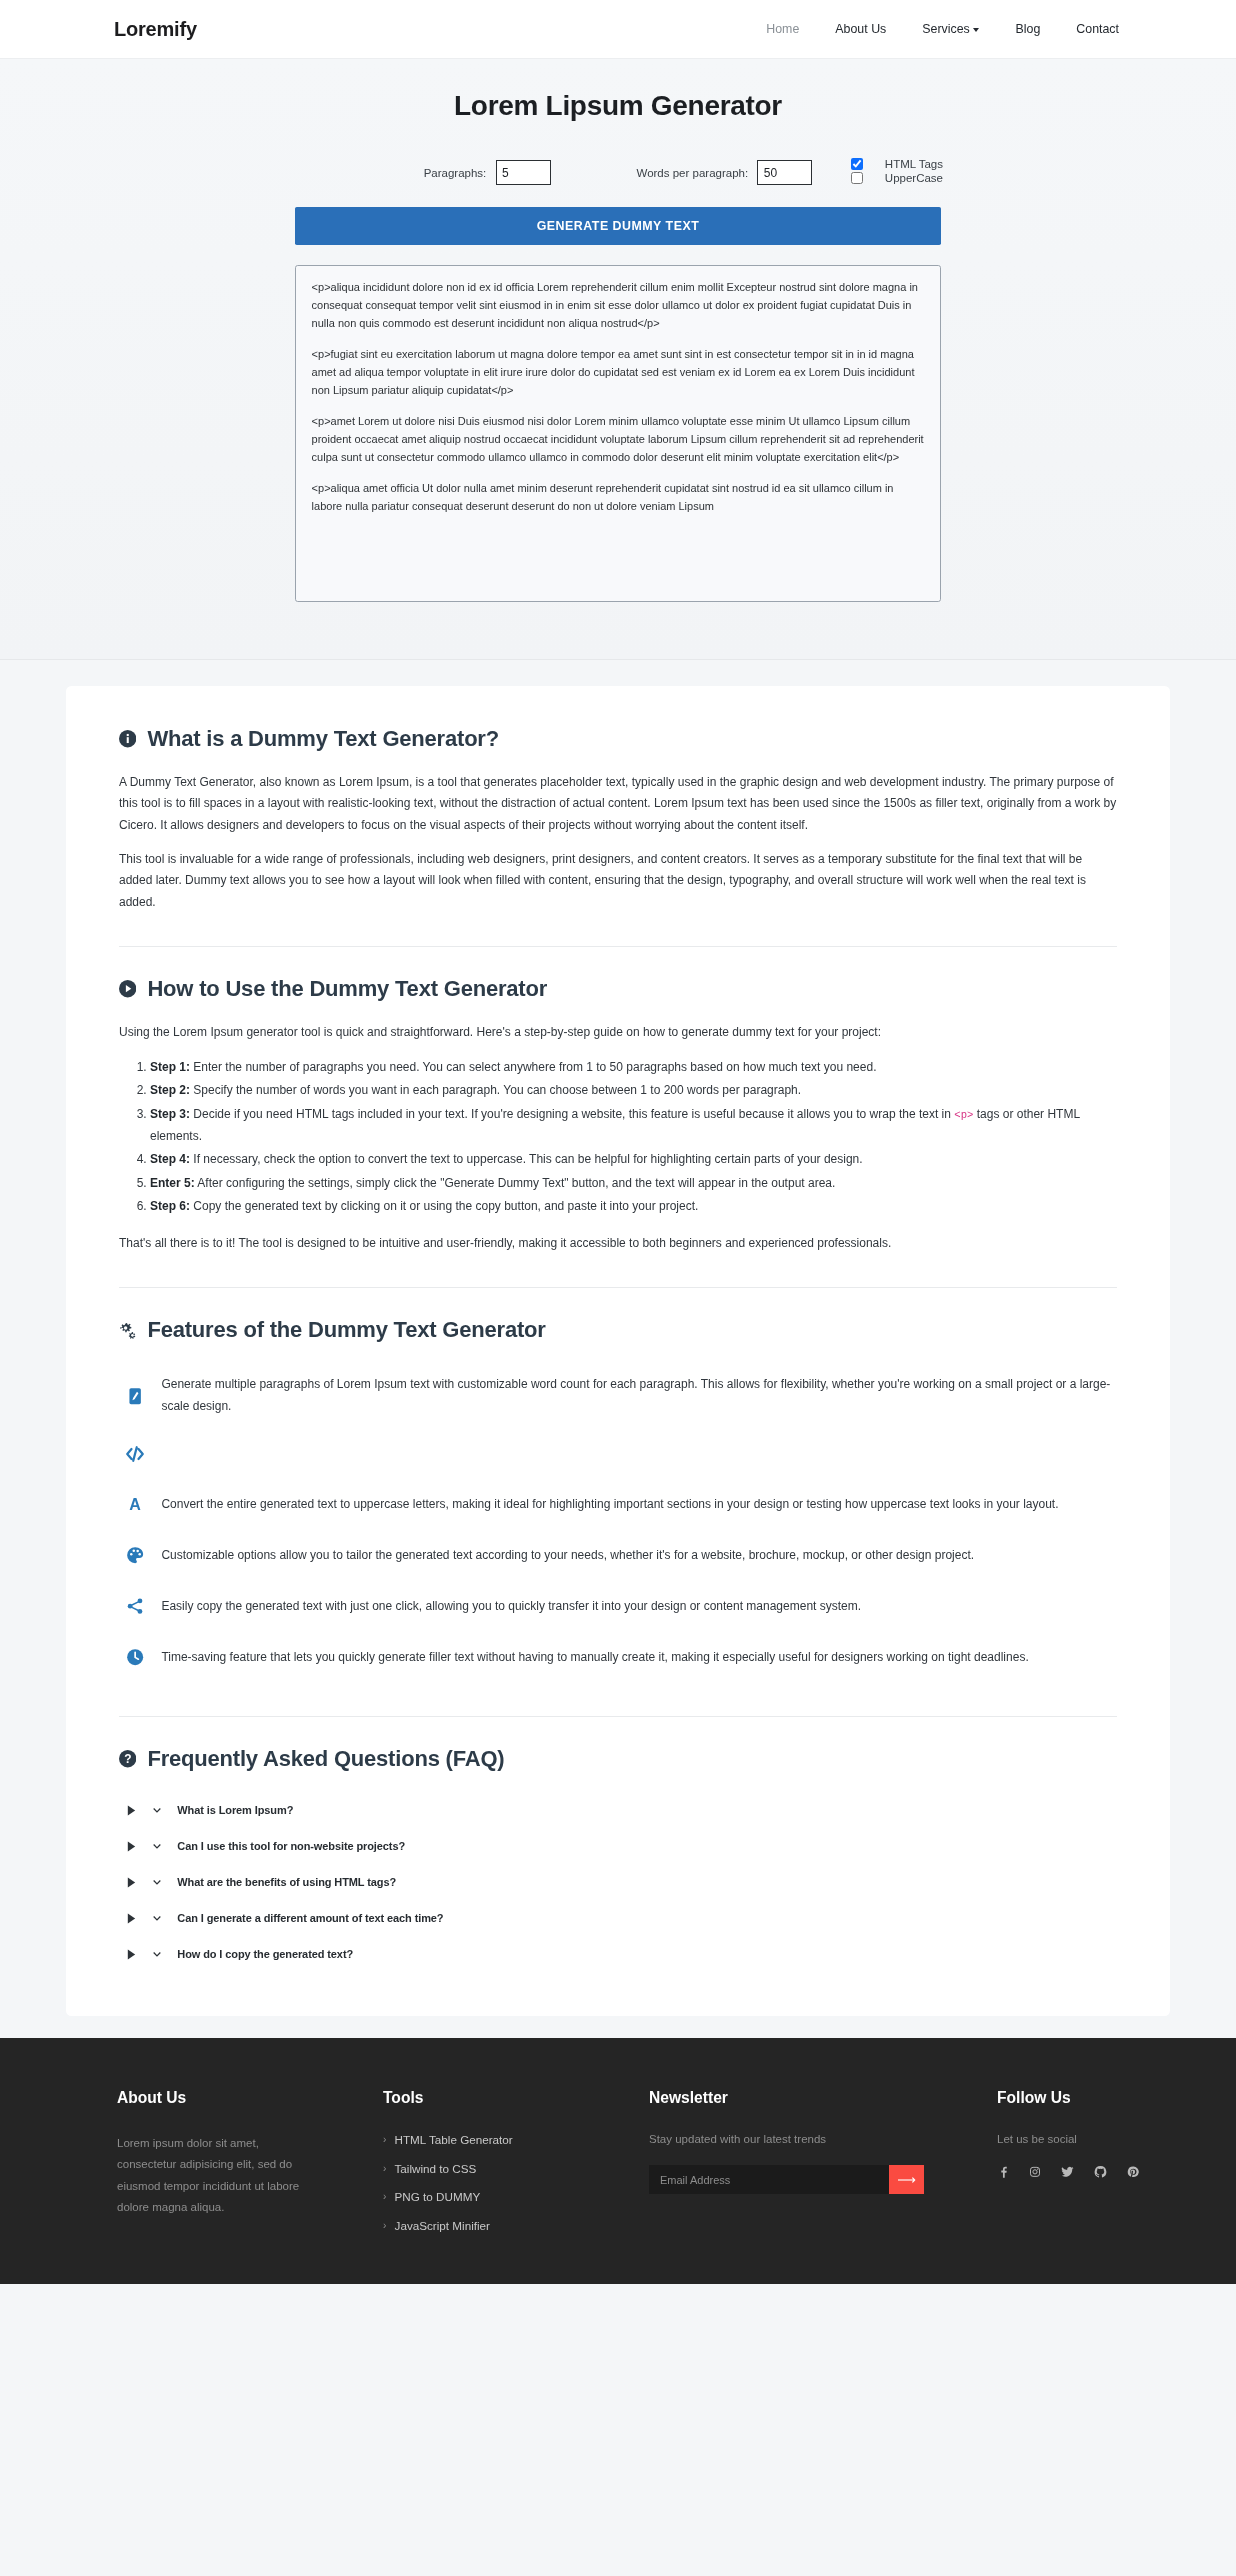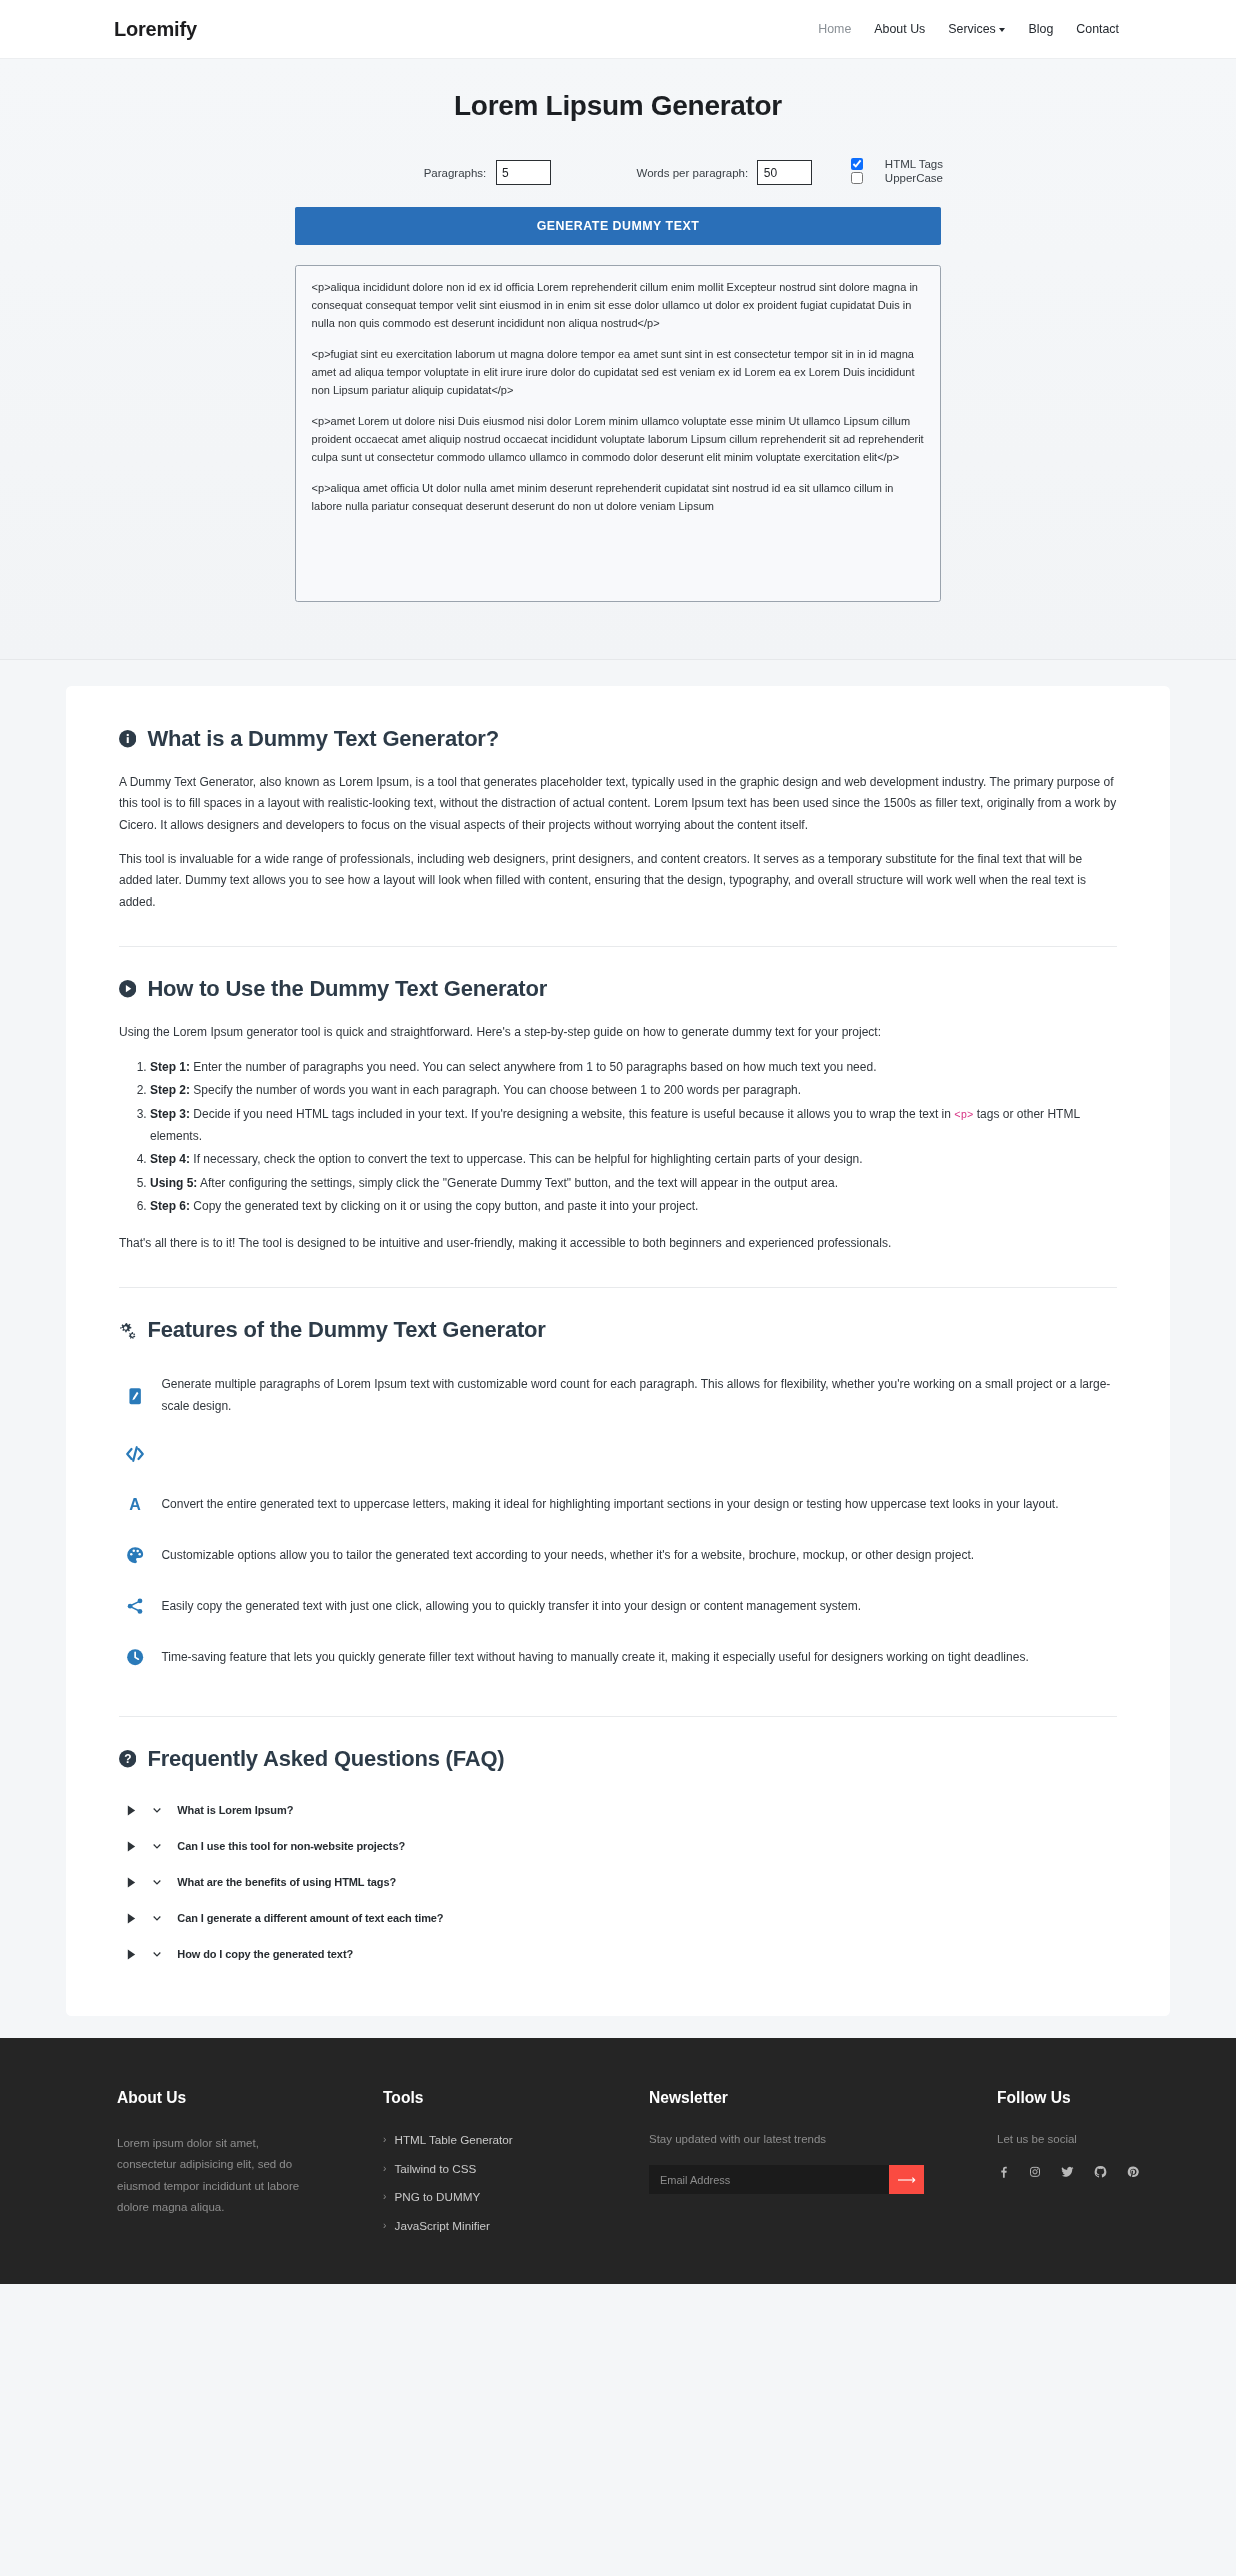--- a/index.html
+++ b/index.html
@@ -21,21 +21,21 @@
     justify-content: space-between;
     padding: 0 117px 0 114px;
     border-bottom: 0.9px solid #eceef0;
   }
   .brand {
     font-size: 20px;
     font-weight: 700;
     color: #1d1d1f;
     letter-spacing: -0.2px;
   }
-  .nav-links { display:flex; align-items:center; gap: 23px; }
+  .nav-links { display:flex; align-items:center; gap: 36px; }
   .nav-link {
     font-size: 12.4px;
     color: #24292f;
     text-decoration: none;
     white-space: nowrap;
   }
   .nav-link.muted { color: #8a9096; }
   .caret {
     display:inline-block;
     width:0; height:0;
@@ -371,21 +371,21 @@
             </svg>
       </span>
       <span>How to Use the Dummy Text Generator</span>
     </h2>
     <p class="body">Using the Lorem Ipsum generator tool is quick and straightforward. Here's a step-by-step guide on how to generate dummy text for your project:</p>
     <ol class="steps">
       <li><b>Step 1:</b><span> Enter the number of paragraphs you need. You can select anywhere from 1 to 50 paragraphs based on how much text you need.</span></li>
       <li><b>Step 2:</b><span> Specify the number of words you want in each paragraph. You can choose between 1 to 200 words per paragraph.</span></li>
       <li><b>Step 3:</b><span> Decide if you need HTML tags included in your text. If you're designing a website, this feature is useful because it allows you to wrap the text in </span><code class="tag">&lt;p&gt;</code><span> tags or other HTML elements.</span></li>
       <li><b>Step 4:</b><span> If necessary, check the option to convert the text to uppercase. This can be helpful for highlighting certain parts of your design.</span></li>
-      <li><b>Using 5:</b><span> After configuring the settings, simply click the "Generate Dummy Text" button, and the text will appear in the output area.</span></li>
+      <li><b>Enter 5:</b><span> After configuring the settings, simply click the "Generate Dummy Text" button, and the text will appear in the output area.</span></li>
       <li><b>Step 6:</b><span> Copy the generated text by clicking on it or using the copy button, and paste it into your project.</span></li>
     </ol>
     <p class="body">That's all there is to it! The tool is designed to be intuitive and user-friendly, making it accessible to both beginners and experienced professionals.</p>
   </div>
 
   <hr class="section-hr">
 
   <div class="section">
     <h2 class="sec-title">
       <span class="sec-icon">

